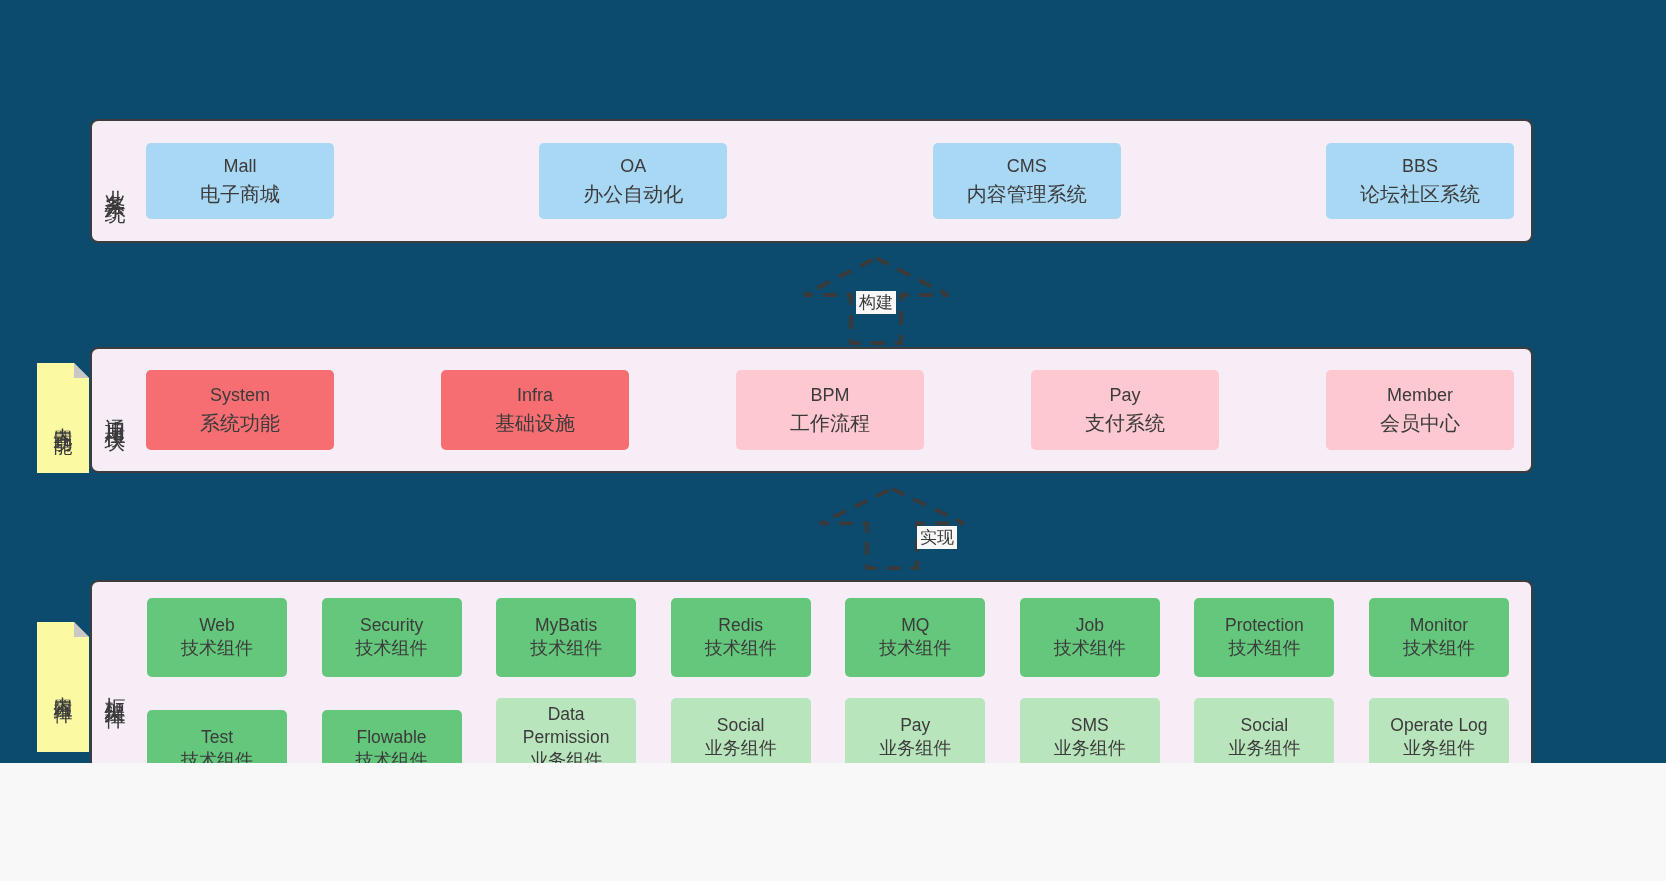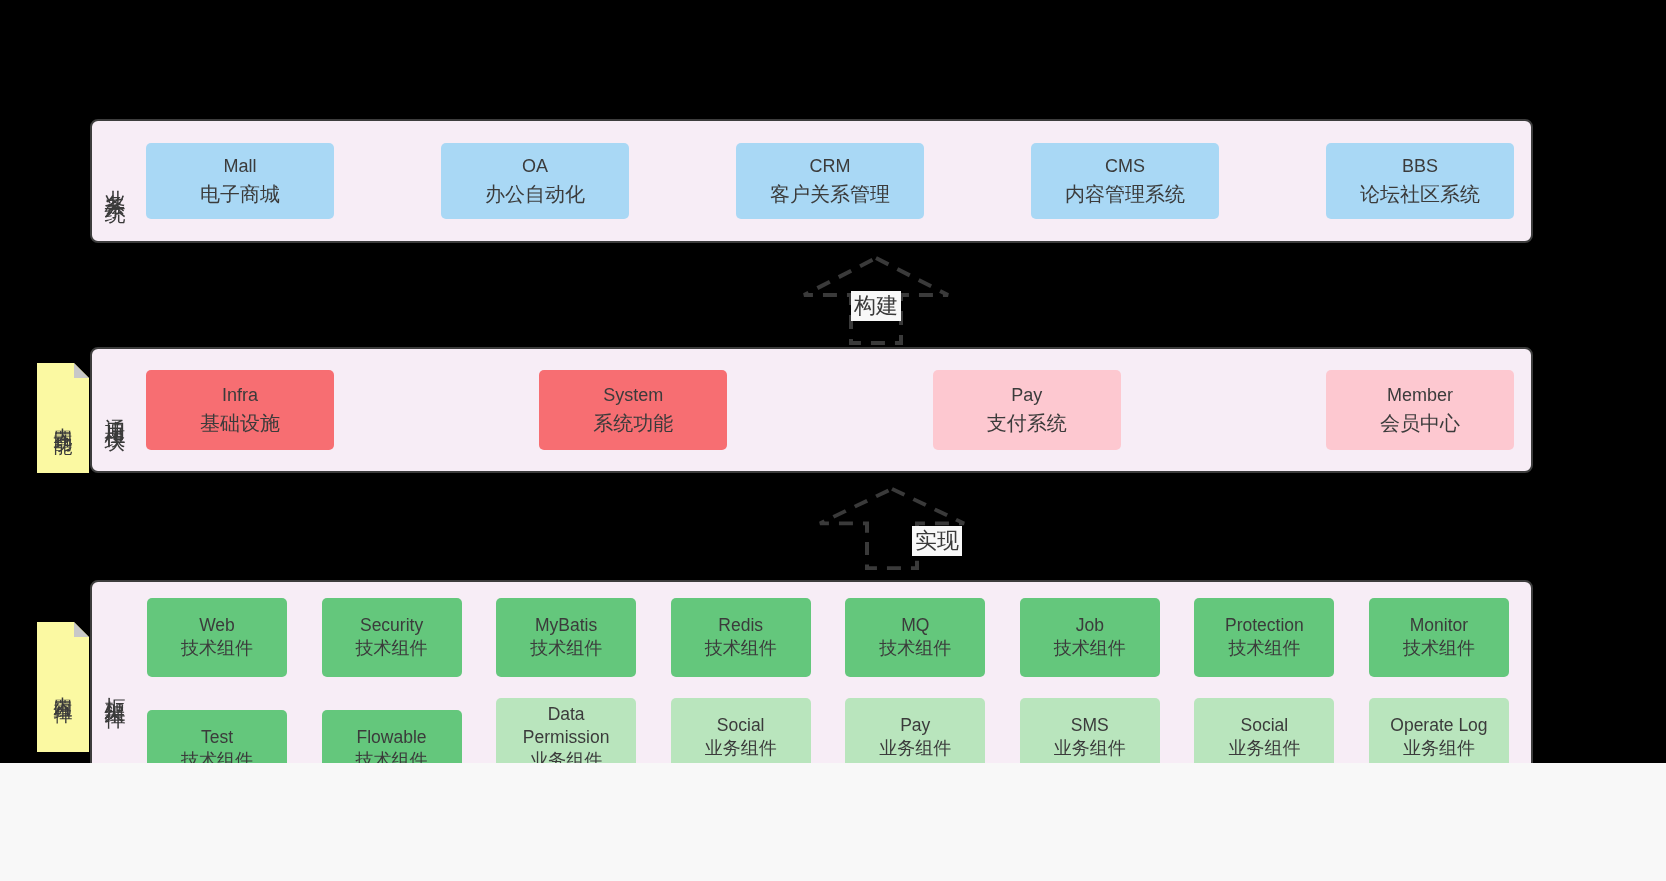--- a/index.html
+++ b/index.html
@@ -4,21 +4,21 @@
 <style>
   html,body{margin:0;padding:0;}
   body{
     background:#f8f8f8;
     font-family:"Liberation Sans","DejaVu Sans",sans-serif;
     color:#3b3b3b;
   }
   .canvas{
     position:relative;
     width:1666px;height:763px;
-    background:#000000;
+    background:#0c4a6e;
     overflow:hidden;
   }
   
   .layer{
     position:absolute;
     left:90px;width:1443px;
     background:#f7edf6;
     border:2px solid #3d3d3d;
     border-radius:8px;
     box-sizing:border-box;
@@ -101,21 +101,21 @@
   
   .arrow-wrap{position:absolute;width:150px;}
   .arrow1{left:801px;top:255px;height:91px;}
   .arrow2{left:817px;top:486px;height:85px;}
   .arrow-wrap svg{display:block;width:100%;height:100%;}
   .arrow-label{
     position:absolute;
     top:36px;left:50%;
     transform:translateX(-50%);
     background:#f8f8f8;
-    font-size:22px;
+    font-size:17px;
     padding:0 3px;
     color:#3a3a3a;
     white-space:nowrap;
   }
   .arrow2 .arrow-label{top:40px;margin-left:45px;}
 </style>
 </head>
 <body>
 
 <div class="canvas">
@@ -124,24 +124,20 @@
     <div class="vlabel">业务系统</div>
     <div class="layer-content">
       <div class="row">
         <div class="box big blue">
           <div class="box-name">Mall</div>
           <div class="box-desc">电子商城</div>
         </div>
         <div class="box big blue">
           <div class="box-name">OA</div>
           <div class="box-desc">办公自动化</div>
-        </div>
-        <div class="box big blue">
-          <div class="box-name">CRM</div>
-          <div class="box-desc">客户关系管理</div>
         </div>
         <div class="box big blue">
           <div class="box-name">CMS</div>
           <div class="box-desc">内容管理系统</div>
         </div>
         <div class="box big blue">
           <div class="box-name">BBS</div>
           <div class="box-desc">论坛社区系统</div>
         </div>
       </div>
@@ -157,26 +153,30 @@
 
   <div class="note note-modules">
     <span class="note-text">内置功能</span>
   </div>
 
   <section class="layer layer-modules">
     <div class="vlabel">通用模块</div>
     <div class="layer-content">
       <div class="row">
         <div class="box big red">
+          <div class="box-name">System</div>
+          <div class="box-desc">系统功能</div>
+        </div>
+        <div class="box big red">
           <div class="box-name">Infra</div>
           <div class="box-desc">基础设施</div>
         </div>
-        <div class="box big red">
-          <div class="box-name">System</div>
-          <div class="box-desc">系统功能</div>
+        <div class="box big pink">
+          <div class="box-name">BPM</div>
+          <div class="box-desc">工作流程</div>
         </div>
         <div class="box big pink">
           <div class="box-name">Pay</div>
           <div class="box-desc">支付系统</div>
         </div>
         <div class="box big pink">
           <div class="box-name">Member</div>
           <div class="box-desc">会员中心</div>
         </div>
       </div>

